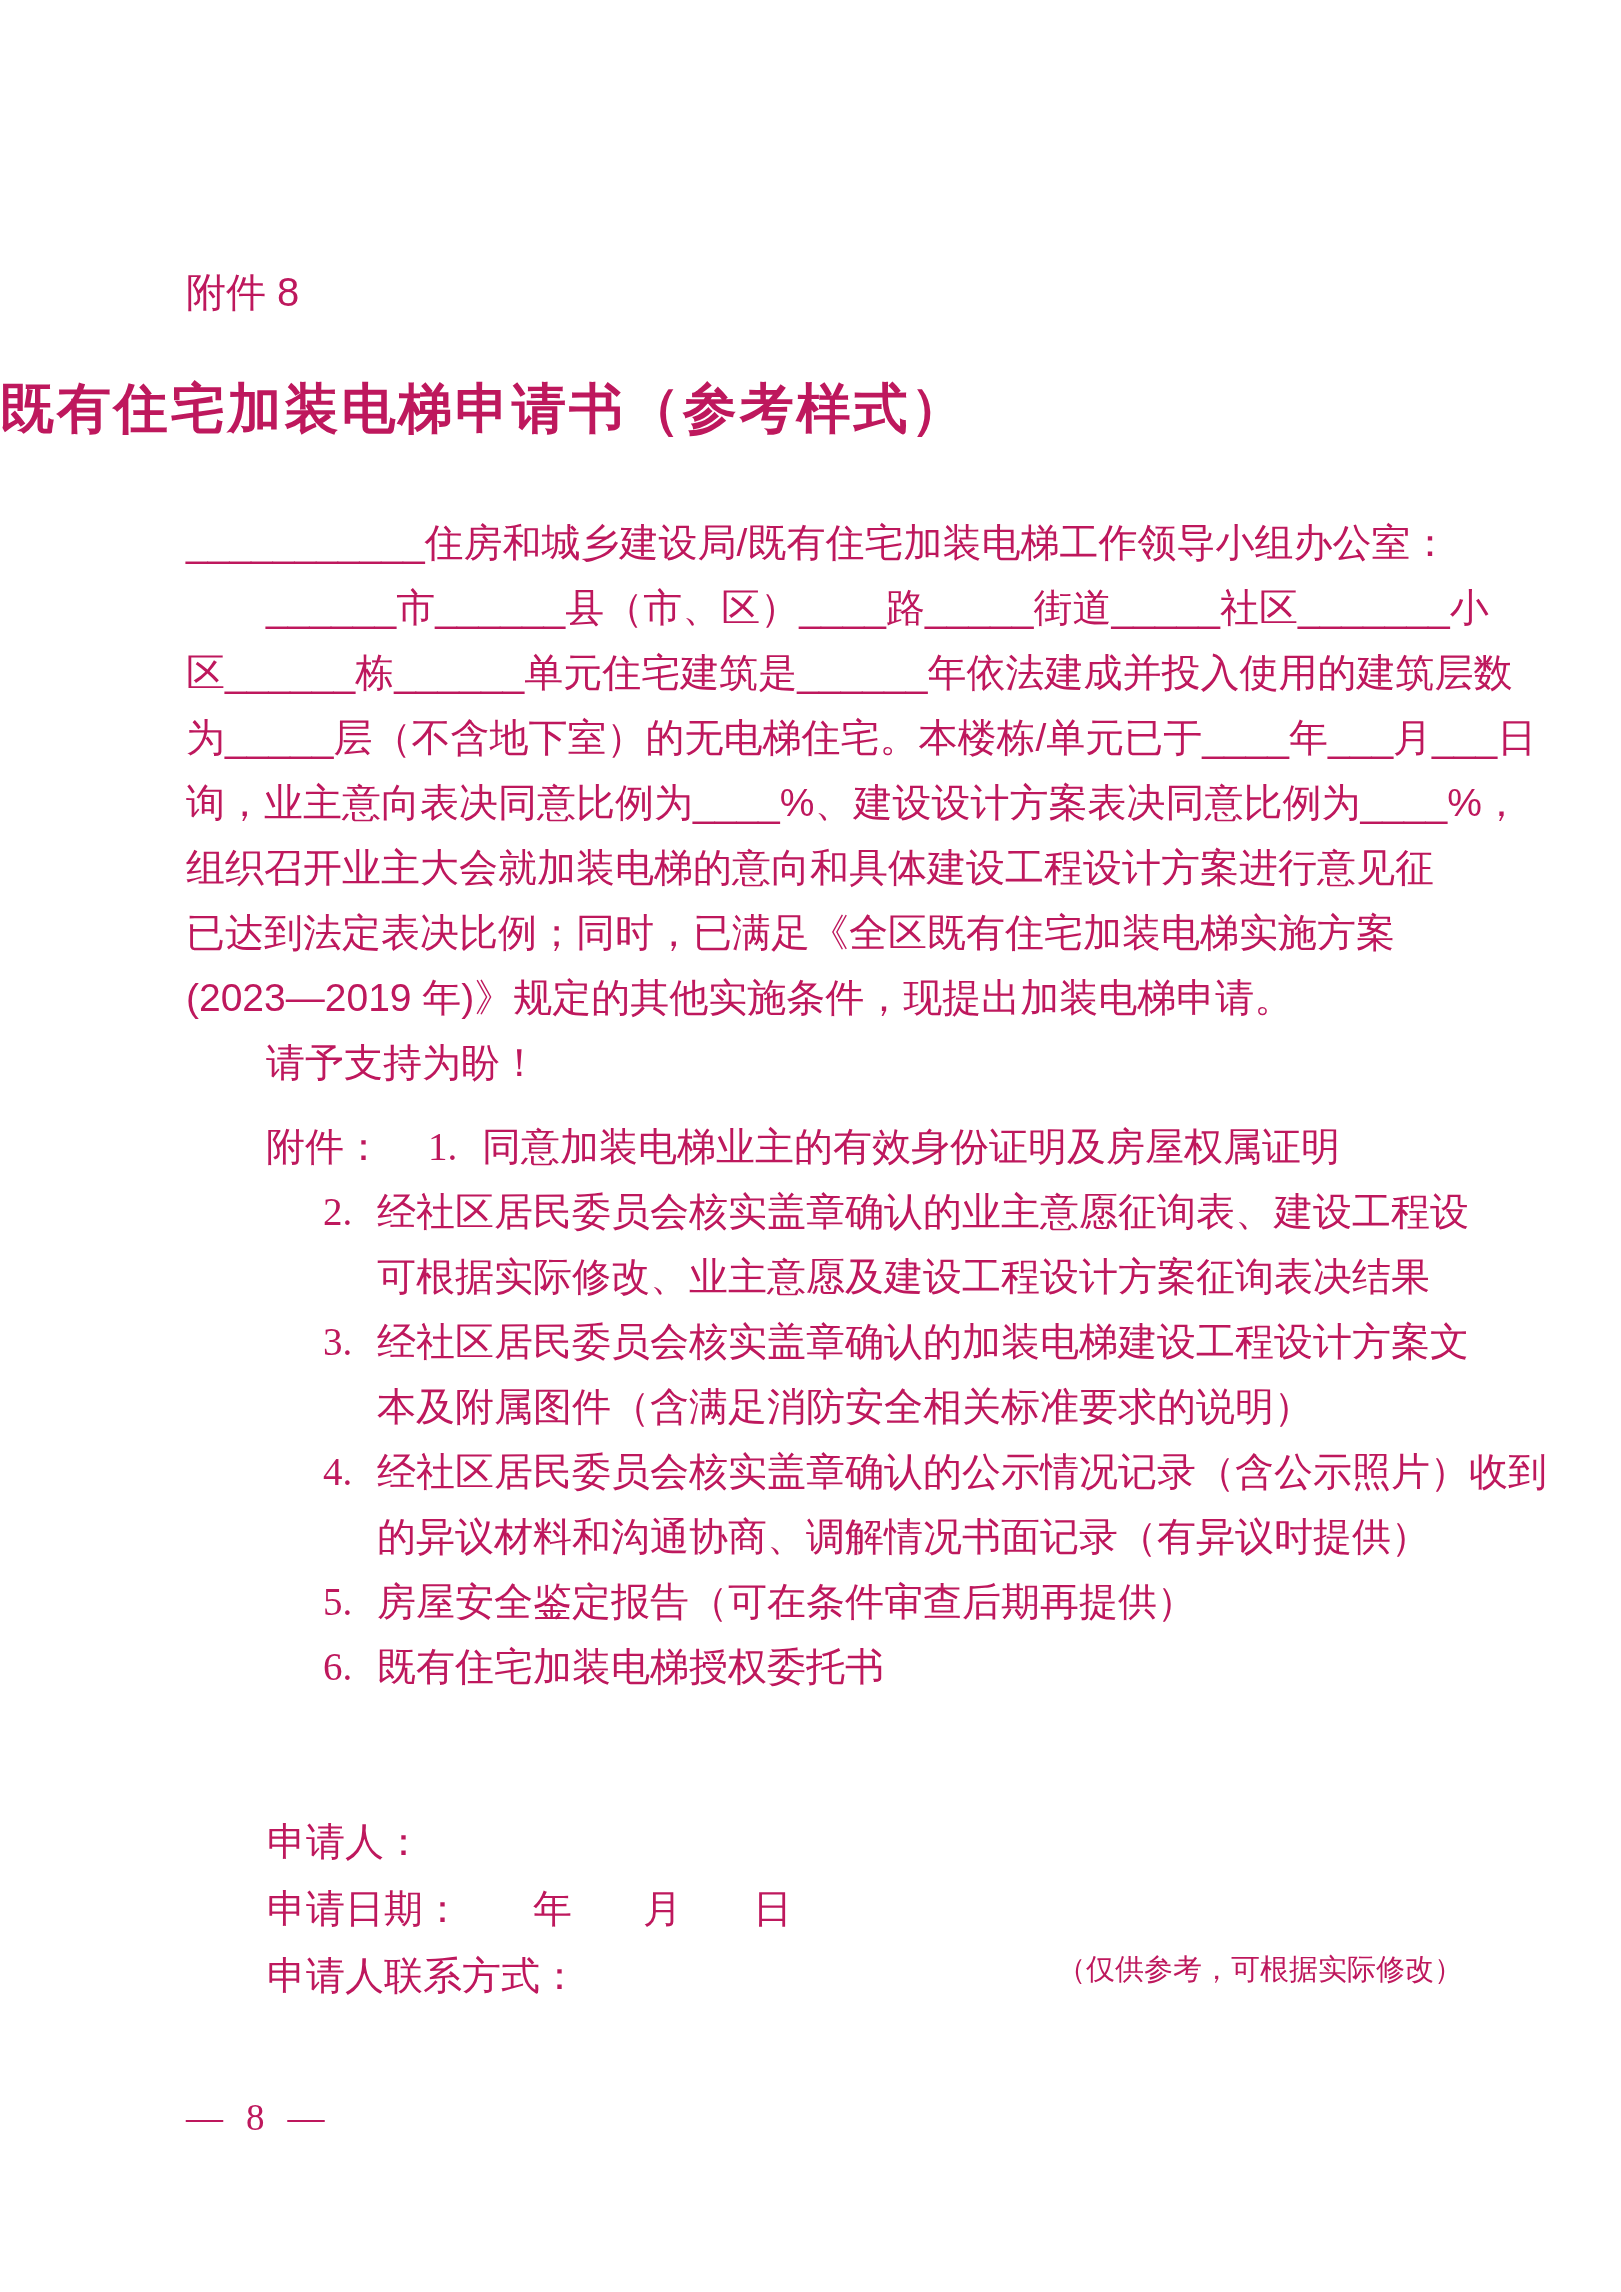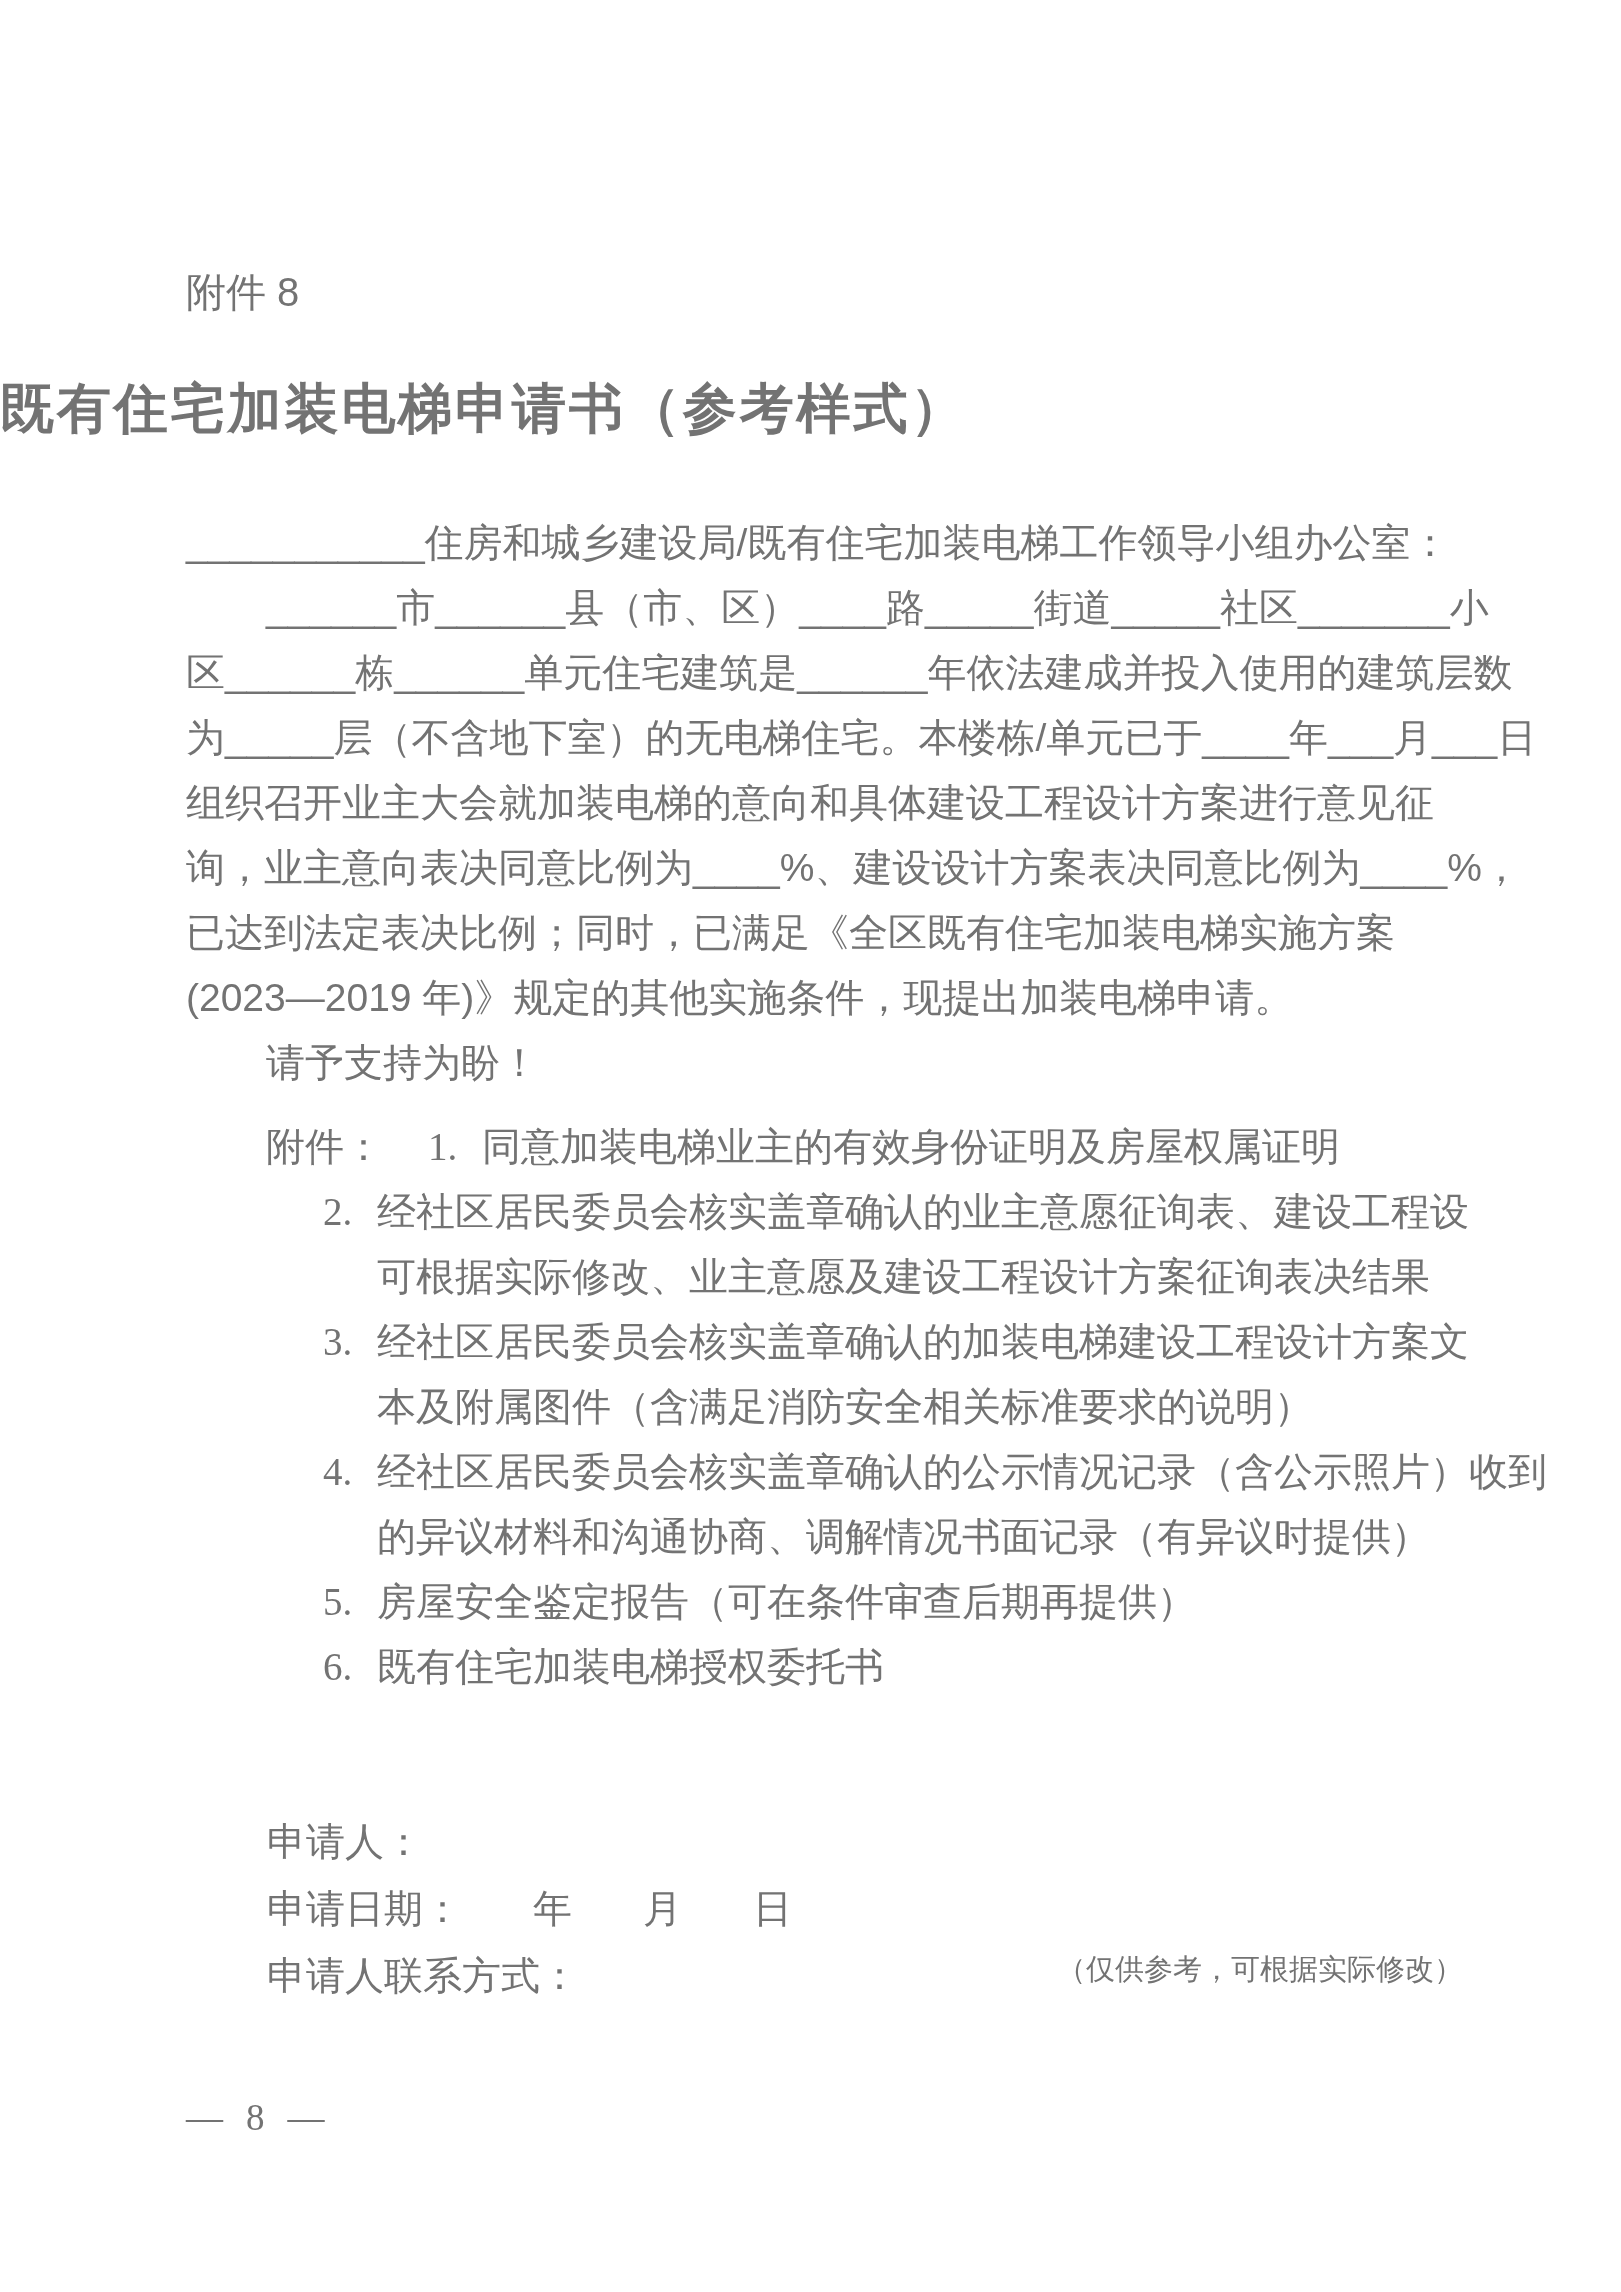--- a/index.html
+++ b/index.html
@@ -1,21 +1,21 @@
 <!DOCTYPE html>
 <html><head>
 <meta charset="utf-8">
 <style>
   html, body { margin: 0; padding: 0; background: #ffffff; }
   .page {
     position: relative;
     width: 1621px;
     height: 2293px;
     background: #ffffff;
-    color: #737373;
+    color: #be185d;
     font-family: "Liberation Sans", sans-serif;
     overflow: hidden;
   }
   .doc-attach-no {
     position: absolute;
     left: 186px;
     top: 267px;
     font-size: 40px;
     line-height: 51px;
   }
@@ -91,22 +91,22 @@
 
   <div class="doc-attach-no">附件 8</div>
 
   <h1 class="doc-title" style="margin:0;">既有住宅加装电梯申请书（参考样式）</h1>
 
   <div class="body-text">
     <span class="line">___________住房和城乡建设局/既有住宅加装电梯工作领导小组办公室：</span>
     <span class="line indent">______市______县（市、区）____路_____街道_____社区_______小</span>
     <span class="line">区______栋______单元住宅建筑是______年依法建成并投入使用的建筑层数</span>
     <span class="line">为_____层（不含地下室）的无电梯住宅。本楼栋/单元已于____年___月___日</span>
+    <span class="line">询，业主意向表决同意比例为____%、建设设计方案表决同意比例为____%，</span>
     <span class="line">组织召开业主大会就加装电梯的意向和具体建设工程设计方案进行意见征</span>
-    <span class="line">询，业主意向表决同意比例为____%、建设设计方案表决同意比例为____%，</span>
     <span class="line">已达到法定表决比例；同时，已满足《全区既有住宅加装电梯实施方案</span>
     <span class="line">(2023—2019 年)》规定的其他实施条件，现提出加装电梯申请。</span>
     <span class="line indent">请予支持为盼！</span>
   </div>
 
   <div class="attachments">
     <div class="line att-first">
       <span class="att-label">附件：</span><span class="att-num">1.</span><span>同意加装电梯业主的有效身份证明及房屋权属证明</span>
     </div>
     <div class="line att-item-first">

